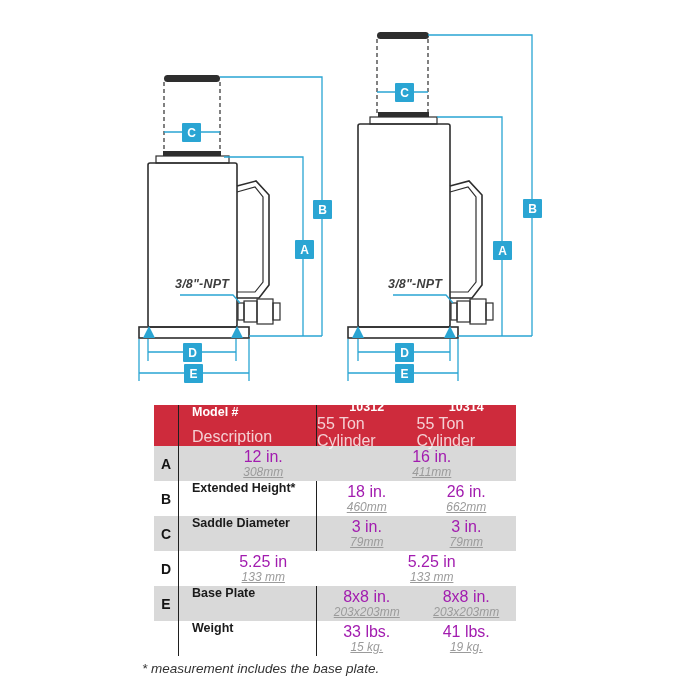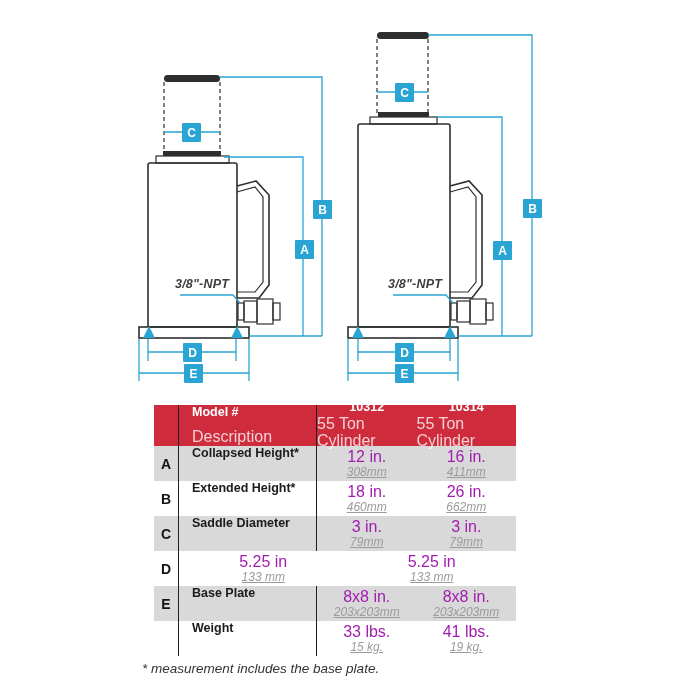--- a/index.html
+++ b/index.html
@@ -165,23 +165,20 @@
         <span class="h2">55 Ton Cylinder</span>
       </div>
       <div class="c-val">
         <span class="h1">10314</span>
         <span class="h2">55 Ton Cylinder</span>
       </div>
     </div>
 
     <div class="trow gray">
       <div class="c-letter">A</div>
-      <div class="c-desc">
-          <span>Collapsed Height*</span>
-        </div>
       <div class="c-val">
         <span class="v1">12 in.</span>
         <span class="v2">308mm</span>
       </div>
       <div class="c-val">
         <span class="v1">16 in.</span>
         <span class="v2">411mm</span>
       </div>
     </div>
 

